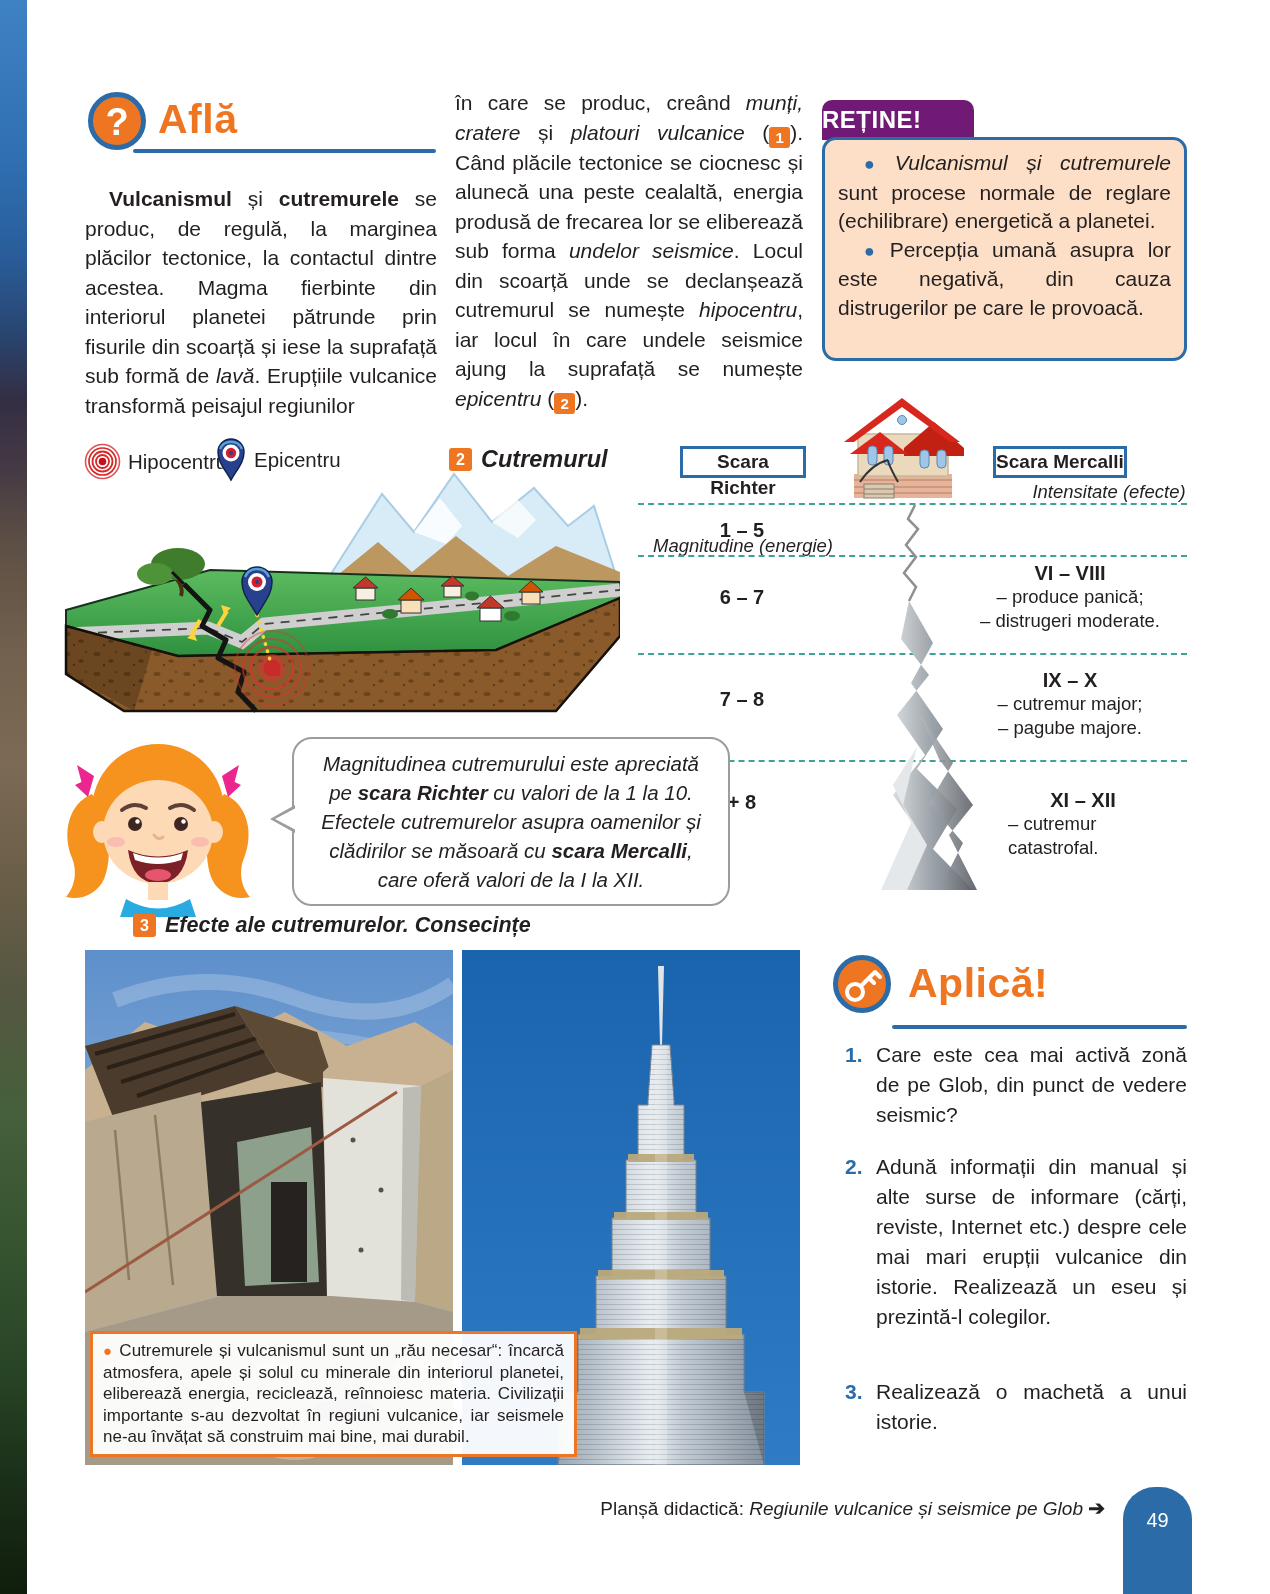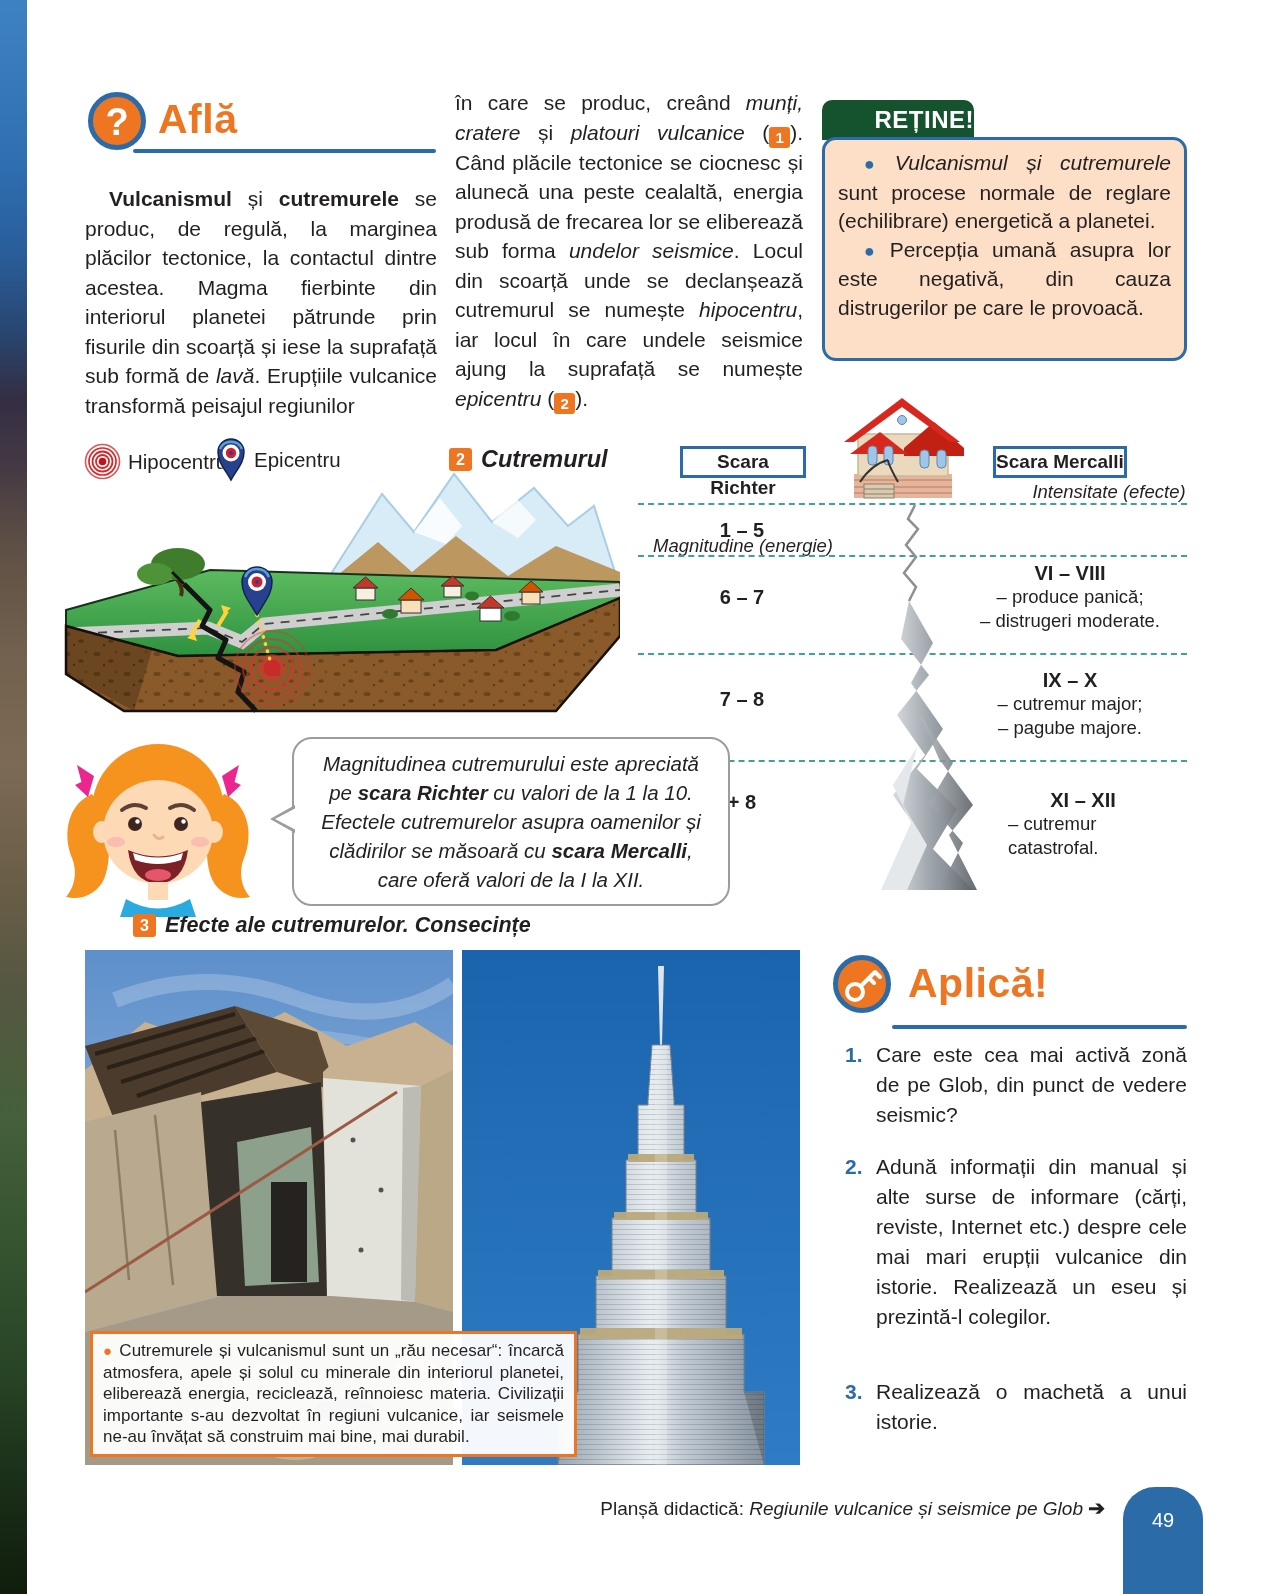--- a/index.html
+++ b/index.html
@@ -18,23 +18,23 @@
          font-size:38px;text-align:center;line-height:50px;}
   .htitle{font-weight:bold;font-size:41px;color:#ee7623;letter-spacing:0.5px;}
   .rule{position:absolute;height:4px;background:#2b6ca8;border-radius:2px;}
   
   .para{position:absolute;font-size:21px;line-height:29.5px;text-align:justify;}
   .para i{font-style:italic;}
   .numbadge{display:inline-block;width:21px;height:21px;background:#ee7623;color:#fff;
             font-weight:bold;font-style:normal;font-size:15px;text-align:center;line-height:21px;
             border-radius:3px;vertical-align:-3px;}
   
-  .retine-tab{position:absolute;left:822px;top:100px;width:152px;height:40px;background:#14532d;
+  .retine-tab{position:absolute;left:822px;top:100px;width:152px;height:40px;background:#701a75;
               border-radius:10px 10px 0 0;color:#fff;font-weight:bold;font-size:24px;
-              text-align:right;line-height:40px;z-index:1;letter-spacing:0.5px;}
+              text-align:left;line-height:40px;z-index:1;letter-spacing:0.5px;}
   .retine-box{position:absolute;left:822px;top:137px;width:365px;height:224px;background:#fcdfc6;
               border:3px solid #2b6ca8;border-radius:14px;box-sizing:border-box;z-index:2;
               padding:9px 13px;font-size:21px;line-height:28.5px;text-align:justify;}
   .retine-box p{margin:0;text-indent:26px;}
   .bdot{color:#2b6ca8;font-size:18px;margin-right:7px;font-style:normal;}
   
   .legend-item{position:absolute;display:flex;align-items:center;gap:7px;font-size:20.5px;}
   .figlabel{position:absolute;display:flex;align-items:center;gap:9px;}
   .figtitle{font-weight:bold;font-style:italic;font-size:23.5px;}
   .numbadge.big{width:23px;height:23px;line-height:23px;font-size:16px;}
@@ -66,21 +66,21 @@
             font-size:17px;line-height:21.5px;text-align:justify;z-index:3;}
   .obullet{color:#ee7623;font-size:15px;margin-right:6px;}
   
   .aitem{position:absolute;left:845px;width:342px;padding-left:31px;box-sizing:border-box;
          font-size:21px;line-height:30px;text-align:justify;}
   .aitem .anum{position:absolute;left:0;top:0;color:#2b6ca8;font-weight:bold;}
   
   .footer{position:absolute;left:560px;top:1496px;width:545px;text-align:right;font-size:19px;}
   .footer .ital{font-style:italic;}
   .footer .arr{font-weight:bold;font-size:20px;}
-  .pagetab{position:absolute;left:1123px;top:1487px;width:80px;height:107px;background:#2b6ca8;
+  .pagetab{position:absolute;left:1123px;top:1487px;width:69px;height:107px;background:#2b6ca8;
            border-radius:32px 32px 0 0;color:#fff;font-size:20px;text-align:center;
            padding-top:22px;box-sizing:border-box;}
 </style>
 </head>
 <body>
 
 <div id="page">
 
   <div class="strip"></div>
 

